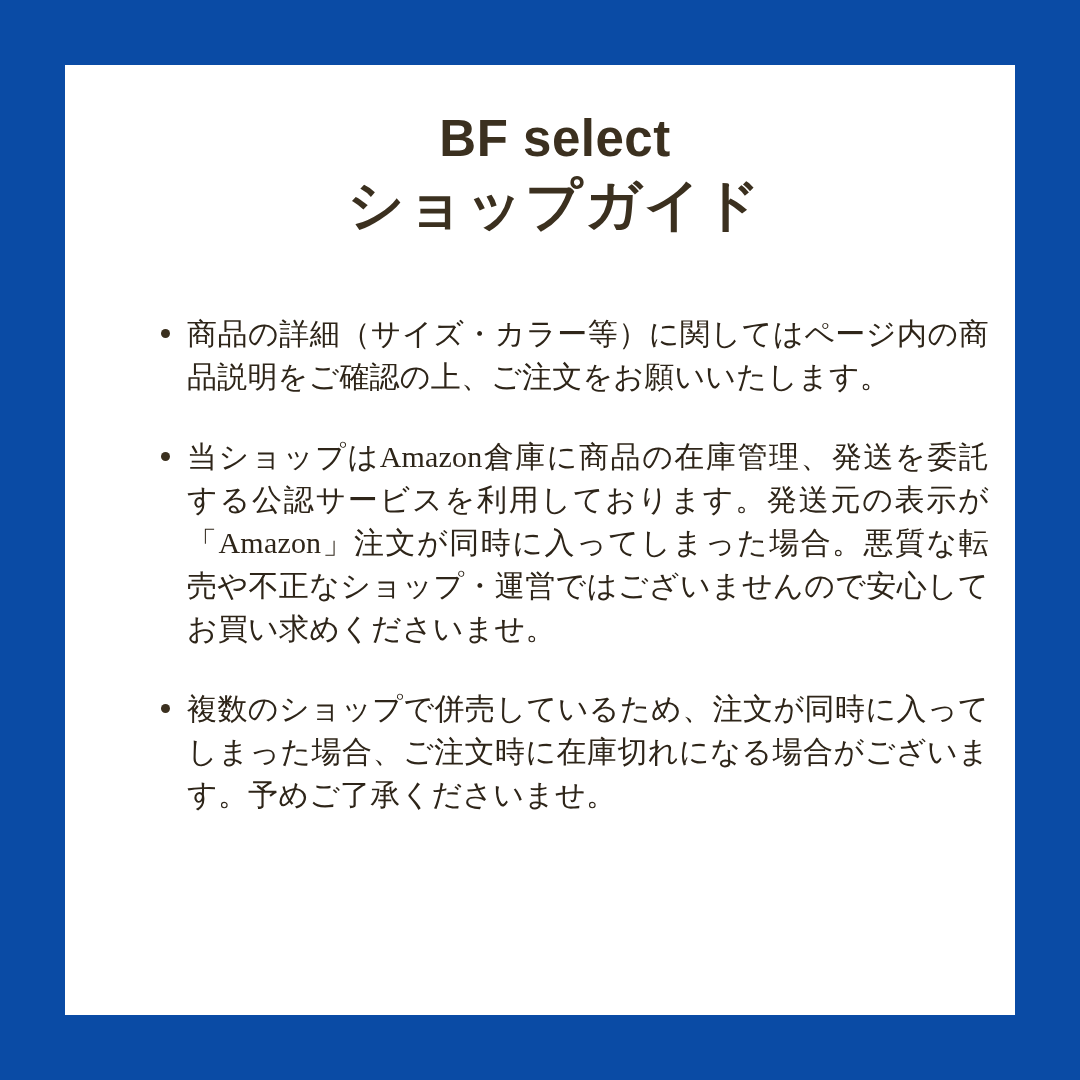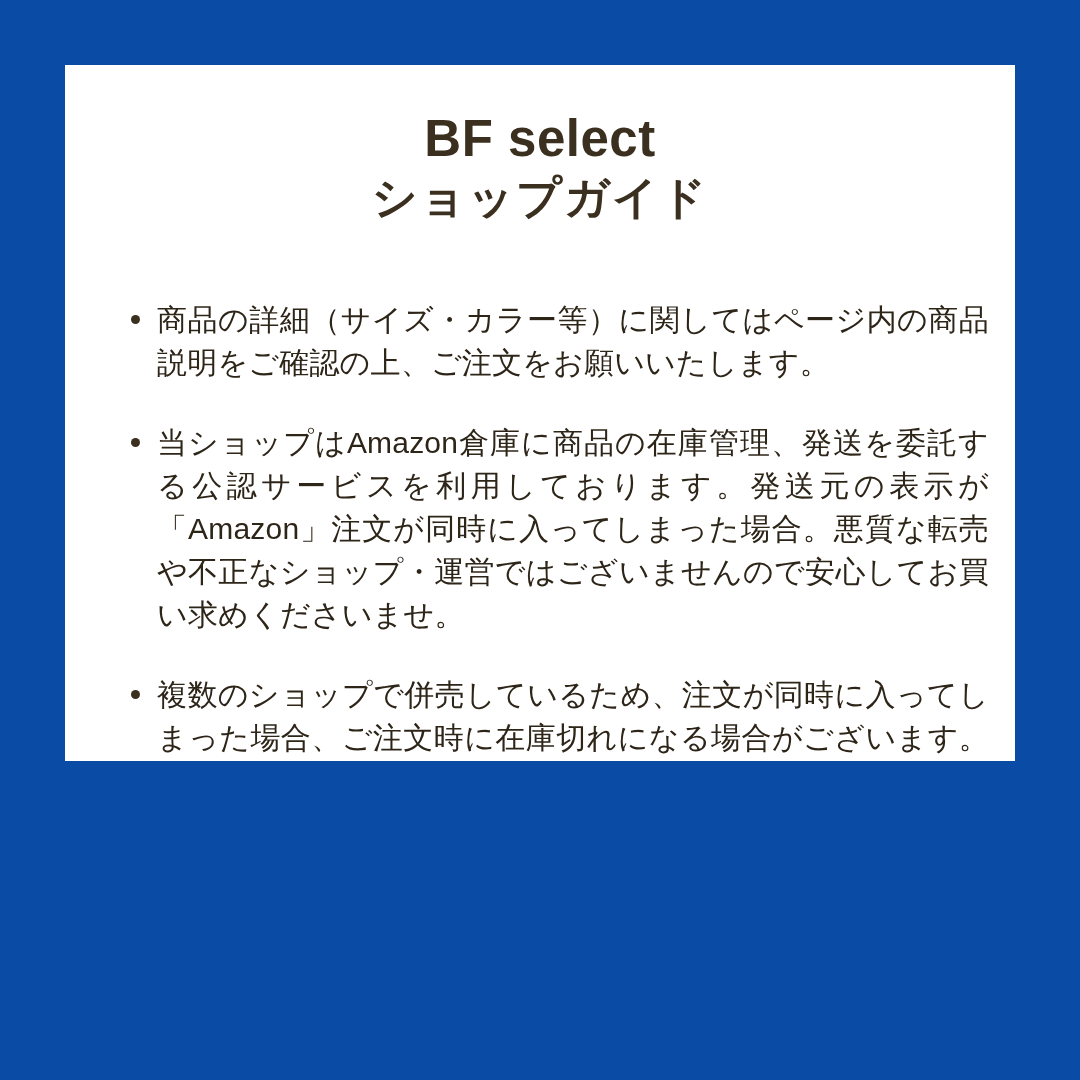--- a/index.html
+++ b/index.html
@@ -23,52 +23,54 @@
     height: 1080px;
     background: #0A4BA5;
     padding: 65px;
   }
 
   
   .card {
     position: relative;
     box-sizing: border-box;
     width: 950px;
-    height: 696px;
+    height: 950px;
     background: #FFFFFF;
     overflow: hidden;
+    padding-left: 30px;
   }
 
   
   .title-block {
     text-align: center;
     padding-top: 45px;
     color: #3B301F;
   }
   .title-line-1 {
     font-size: 51px;
     font-weight: 700;
     line-height: 1.15;
     letter-spacing: 0.5px;
   }
   .title-line-2 {
-    font-size: 45px;
+    font-size: 56px;
     font-weight: 700;
     line-height: 1.28;
     letter-spacing: 2px;
   }
 
   
   .notes {
     margin: 0;
     padding: 0;
     list-style: none;
     margin-top: 72px;
     padding-left: 66px;
     padding-right: 26px;
+    font-family: Liberation Serif, serif;
   }
   .note-item {
     position: relative;
     padding-left: 26px;
     margin-bottom: 37px;
     color: #2E2519;
     font-size: 30px;
     line-height: 43px;
     letter-spacing: 0.2px;
     text-align: justify;

